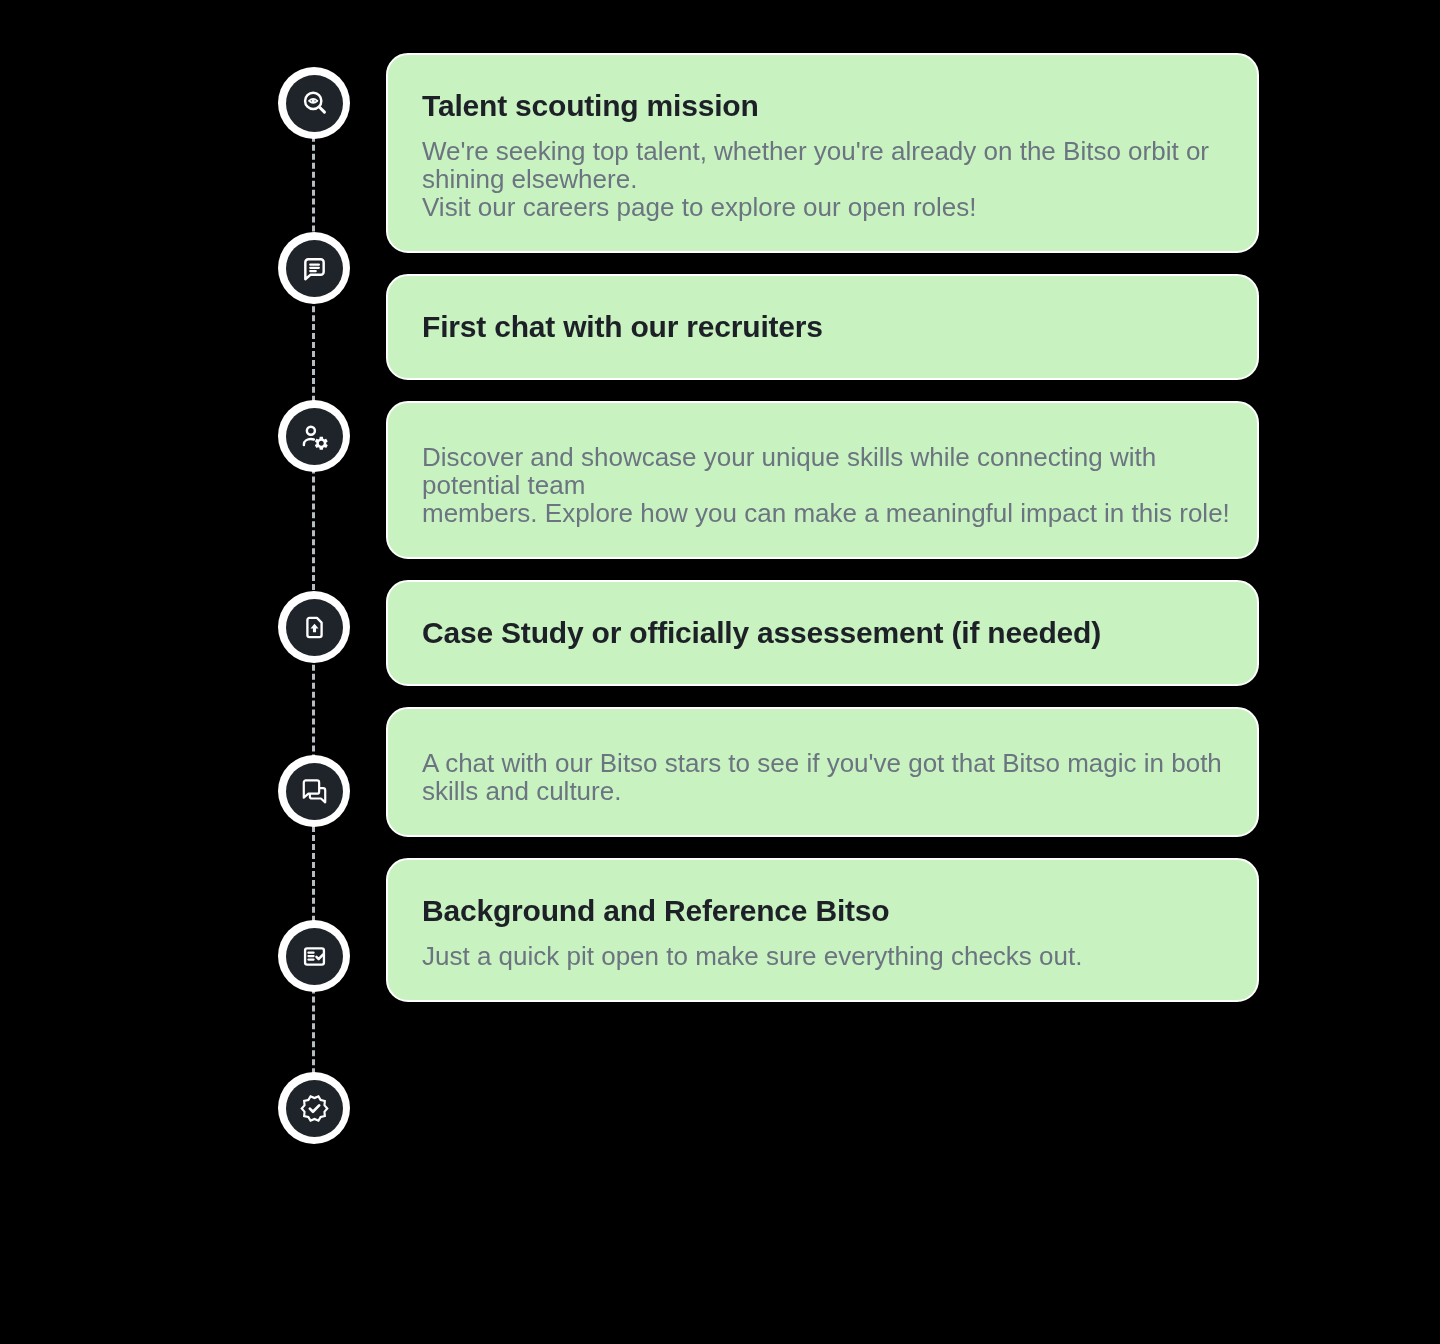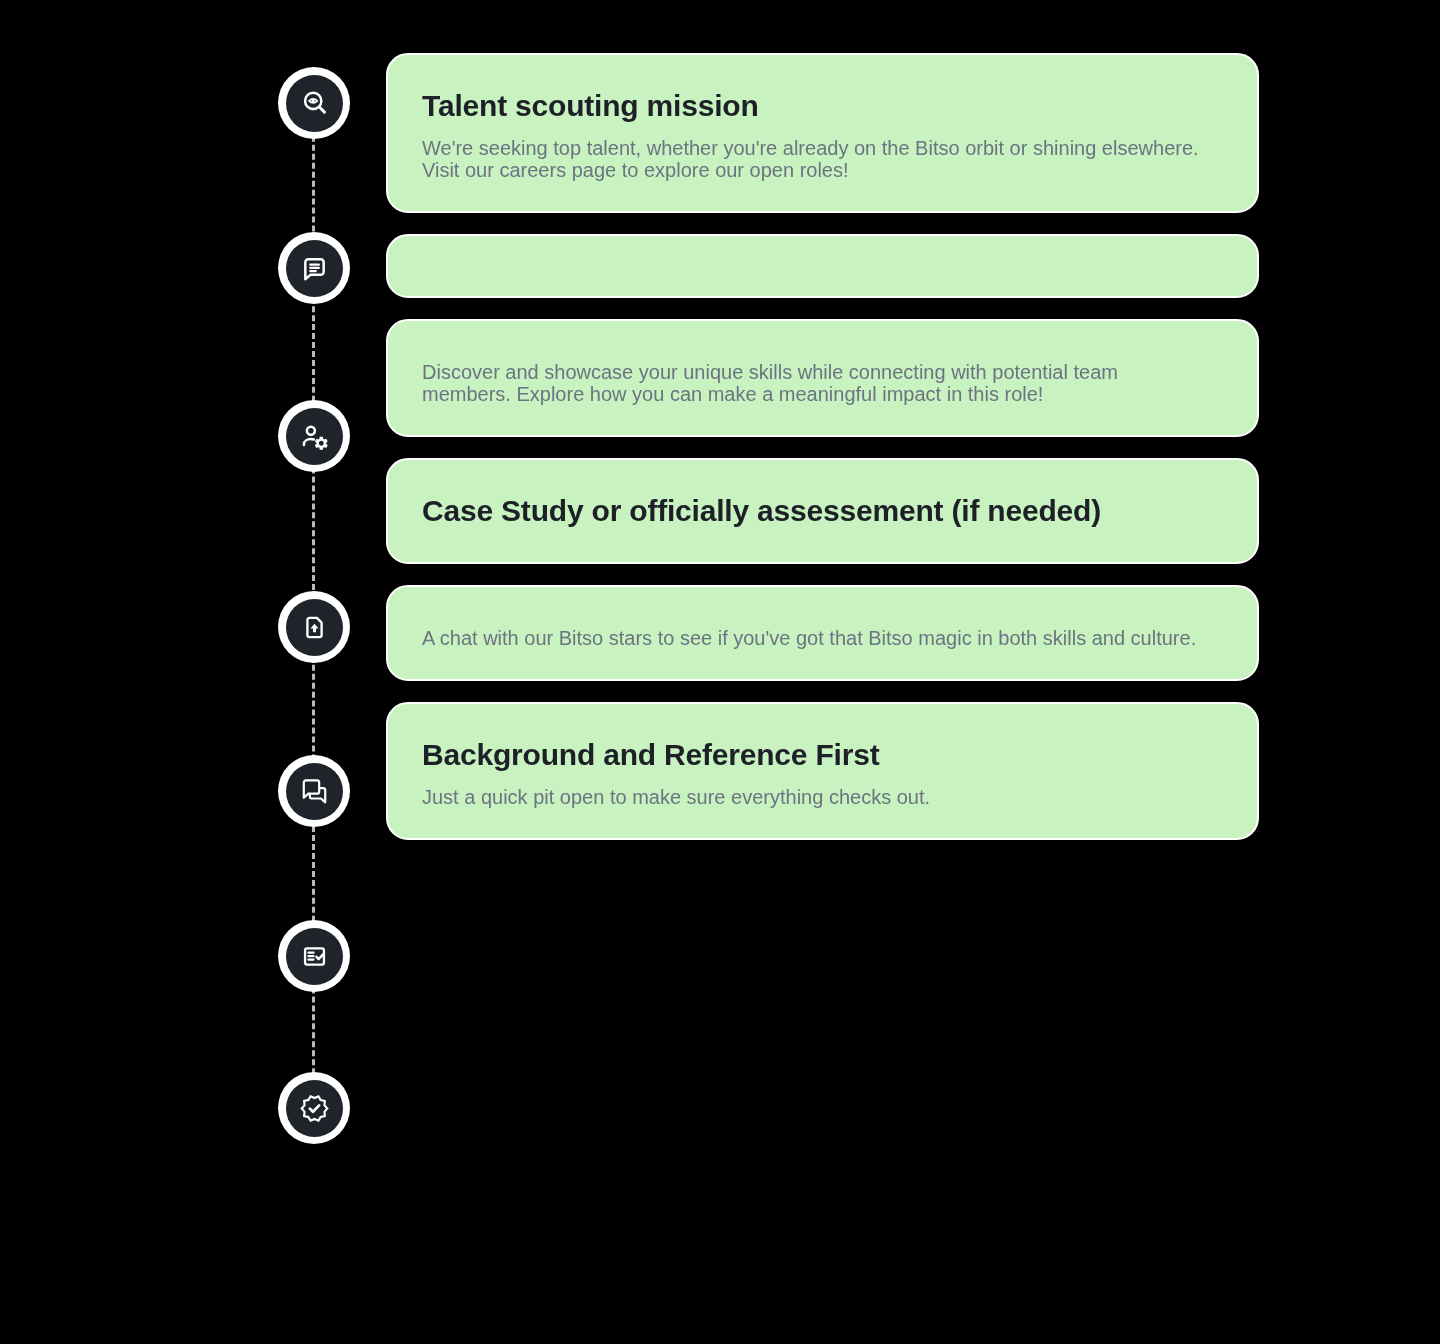--- a/index.html
+++ b/index.html
@@ -72,22 +72,22 @@
     margin: 0;
     font-size: 30px;
     line-height: 42px;
     font-weight: bold;
     letter-spacing: -0.2px;
     color: var(--title_color, #1d2127);
     white-space: pre;
   }
   .card p {
     margin: 10px 0 0 0;
-    font-size: 20px;
-    line-height: 22px;
+    font-size: 26px;
+    line-height: 28px;
     color: var(--description_color, #6b7480);
     white-space: pre-line;
   }
 </style>
 </head>
 <body>
 
 <div class="stage">
 
   <div class="rail-line"></div>
@@ -166,35 +166,36 @@
 
   <div class="cards">
 
     <section class="card">
       <h2>Talent scouting mission</h2>
       <p>We're seeking top talent, whether you're already on the Bitso orbit or shining elsewhere.
 Visit our careers page to explore our open roles!</p>
     </section>
 
     <section class="card">
+      <h2>First chat with our recruiters</h2>
     </section>
 
     <section class="card">
       <p>Discover and showcase your unique skills while connecting with potential team
 members. Explore how you can make a meaningful impact in this role!</p>
     </section>
 
     <section class="card">
       <h2>Case Study or officially assessement (if needed)</h2>
     </section>
 
     <section class="card">
       <p>A chat with our Bitso stars to see if you've got that Bitso magic in both skills and culture.</p>
     </section>
 
     <section class="card">
-      <h2>Background and Reference First</h2>
+      <h2>Background and Reference Bitso</h2>
       <p>Just a quick pit open to make sure everything checks out.</p>
     </section>
 
 
   </div>
 </div>
 
 </body></html>

